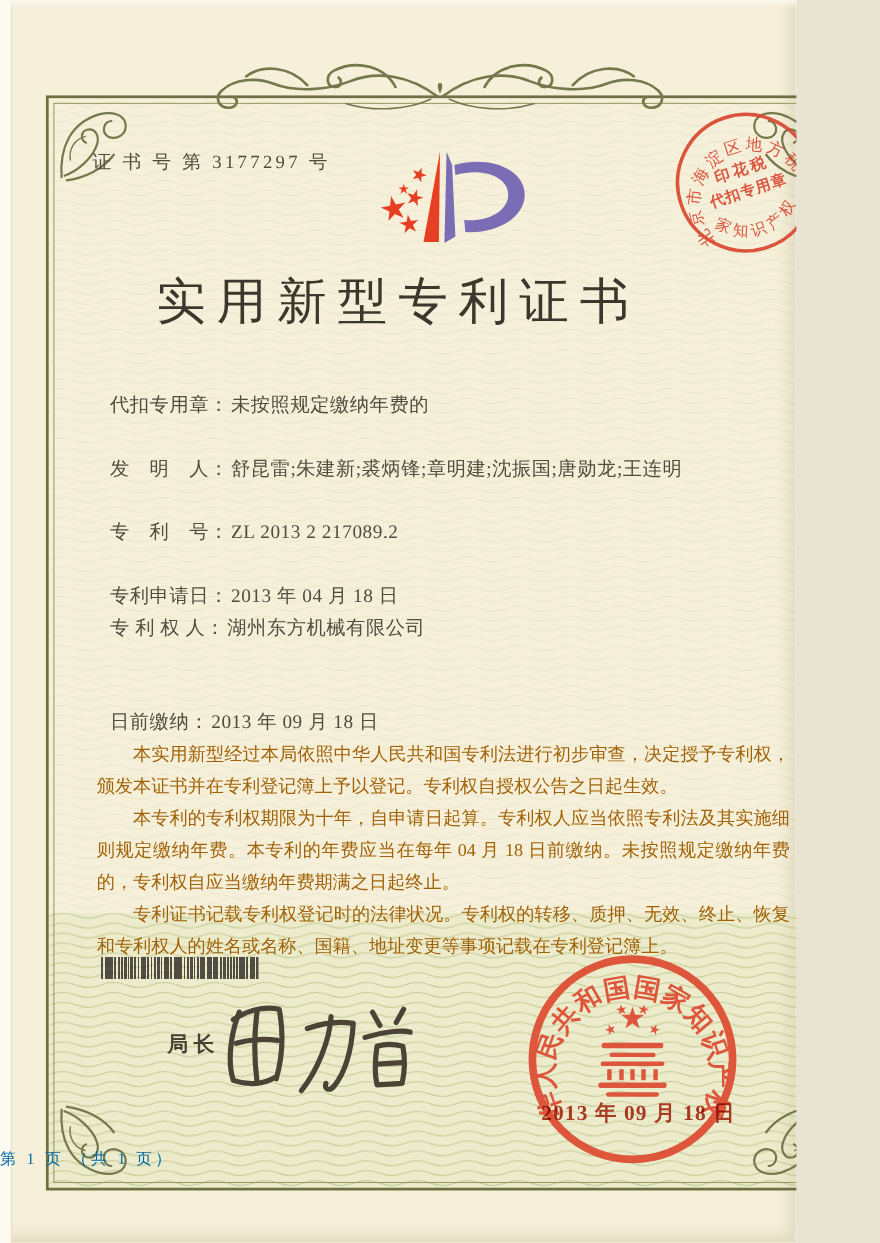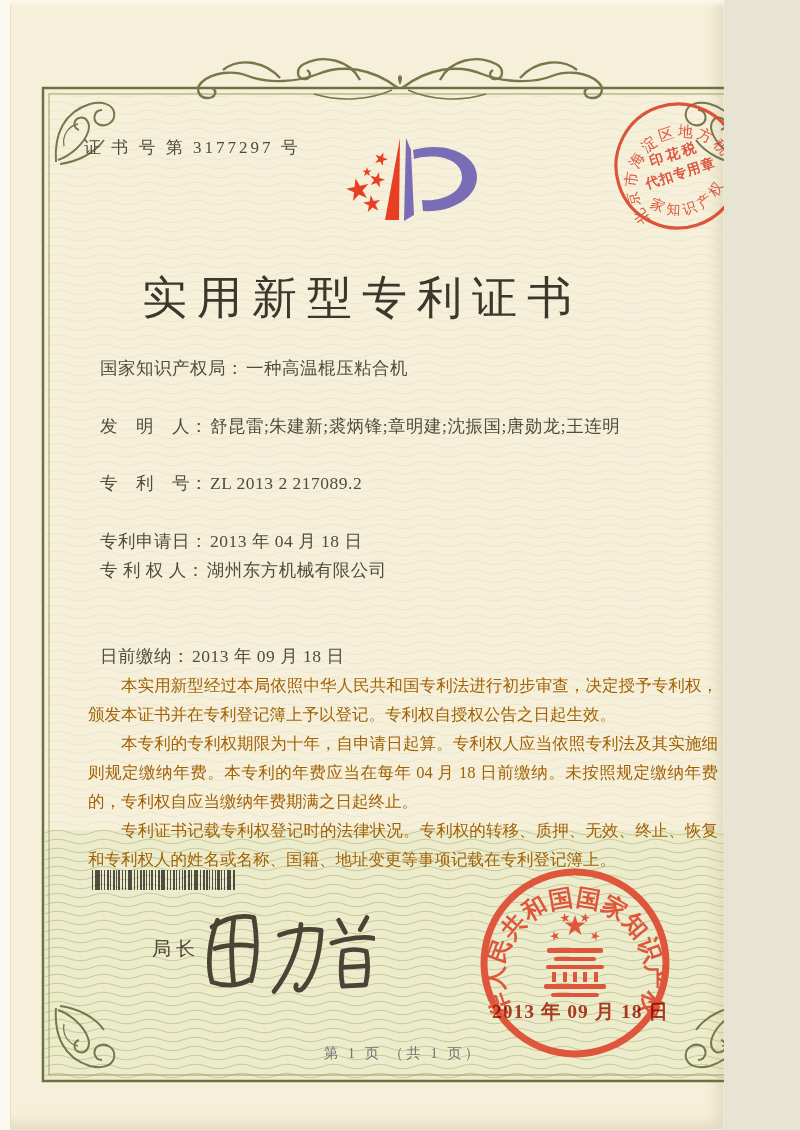--- a/index.html
+++ b/index.html
@@ -12,39 +12,39 @@
   }
   .scan-edge-left{position:absolute;left:0;top:0;width:10px;height:100%;background:#fcfaf0;border-right:1px solid #e6dfc6;}
   .scan-edge-top{position:absolute;left:0;top:0;width:100%;height:8px;background:linear-gradient(#fbf8ec,rgba(251,248,236,0));}
   .bg-svg{position:absolute;left:0;top:0;z-index:1;}
   .content{position:absolute;left:0;top:0;width:100%;height:100%;z-index:2;}
 
   .cert-no{position:absolute;left:84px;top:136px;font-size:17px;letter-spacing:3px;color:#4f4a3d;}
   .logo{position:absolute;left:330px;top:128px;}
   .tax-stamp{position:absolute;left:608px;top:96px;transform:rotate(-18deg);opacity:.9;mix-blend-mode:multiply;}
   .title{position:absolute;left:0;width:100%;top:244px;text-align:center;
-         font-size:45px;letter-spacing:10px;color:#3b372d;font-weight:500;margin-top:24px;}
+         font-size:45px;letter-spacing:10px;color:#3b372d;font-weight:500;}
   .field-row{position:absolute;left:100px;font-size:17.5px;color:#514c3e;letter-spacing:.5px;white-space:nowrap;}
   .field-row .f-label{margin-right:2px;}
   .paras{position:absolute;left:88px;top:671px;width:630px;font-size:16.5px;line-height:29px;
          color:#a16207;text-align:justify;}
   .paras p{margin:0;text-indent:2em;}
   .barcode{position:absolute;left:92px;top:870px;width:143px;height:20px;opacity:.85;
     background:
       repeating-linear-gradient(90deg,#35322c 0 1.5px,transparent 1.5px 3px),
       repeating-linear-gradient(90deg,#35322c 0 1px,transparent 1px 7.5px),
       repeating-linear-gradient(90deg,transparent 0 4px,#35322c 4px 6px,transparent 6px 11px);}
-  .sig-title{position:absolute;left:152px;top:936px;font-size:19px;letter-spacing:5px;color:#464233;}
+  .sig-title{position:absolute;left:152px;top:936px;font-size:19px;letter-spacing:5px;color:#464233;font-weight:bold;}
   .sig-svg{position:absolute;left:200px;top:898px;}
   .sig-name-text{position:absolute;left:210px;top:920px;opacity:0;font-size:40px;}
   .seal{position:absolute;left:476px;top:864px;mix-blend-mode:multiply;opacity:.92;}
   .seal-date{position:absolute;left:492px;top:998px;font-size:19.5px;font-weight:bold;
              letter-spacing:1px;color:#a93a22;mix-blend-mode:multiply;}
-  .footer{position:absolute;left:0;width:100%;top:1044px;text-align:center;
-          font-size:14.5px;letter-spacing:3px;color:#737373;margin-left:41px;}
+  .footer{position:absolute;left:0;width:100%;top:1044px;text-align:left;
+          font-size:14.5px;letter-spacing:3px;color:#0369a1;}
   .stamp-arc{fill:#d8432c;font-family:"Liberation Serif",serif;}
   .stamp-center{fill:#d8432c;font-family:"Liberation Serif",serif;font-weight:bold;}
 </style>
 </head>
 <body>
 
 <div class="page">
 
   <svg class="bg-svg" width="800" height="1130" aria-hidden="true">
     <defs>
@@ -115,21 +115,21 @@
       <text class="stamp-arc" font-size="14" letter-spacing="4">
         <textPath href="#tsBot" startOffset="50%" text-anchor="middle">国家知识产权局</textPath>
       </text>
       <text class="stamp-center" x="70" y="62" text-anchor="middle" font-size="14" letter-spacing="3">印花税</text>
       <text class="stamp-center" x="70" y="82" text-anchor="middle" font-size="13.5" letter-spacing="1">代扣专用章</text>
     </svg>
 
     <div class="title">实用新型专利证书</div>
 
     <div class="field-row" style="top:356px">
-      <span class="f-label">国家知识产权局：</span><span class="f-value">一种高温棍压粘合机</span>
+      <span class="f-label">代扣专用章：</span><span class="f-value">未按照规定缴纳年费的</span>
     </div>
     <div class="field-row" style="top:414px">
       <span class="f-label">发　明　人：</span><span class="f-value">舒昆雷;朱建新;裘炳锋;章明建;沈振国;唐勋龙;王连明</span>
     </div>
     <div class="field-row" style="top:471px">
       <span class="f-label">专　利　号：</span><span class="f-value">ZL 2013 2 217089.2</span>
     </div>
     <div class="field-row" style="top:529px">
       <span class="f-label">专利申请日：</span><span class="f-value">2013 年 04 月 18 日</span>
     </div>

